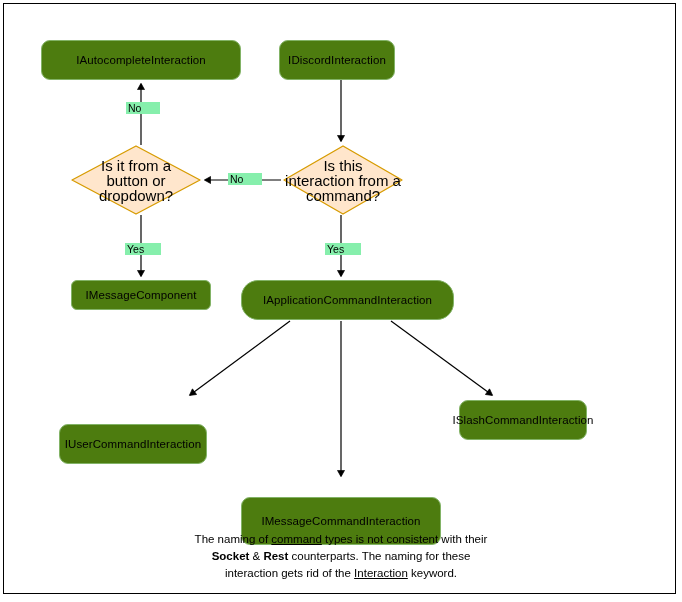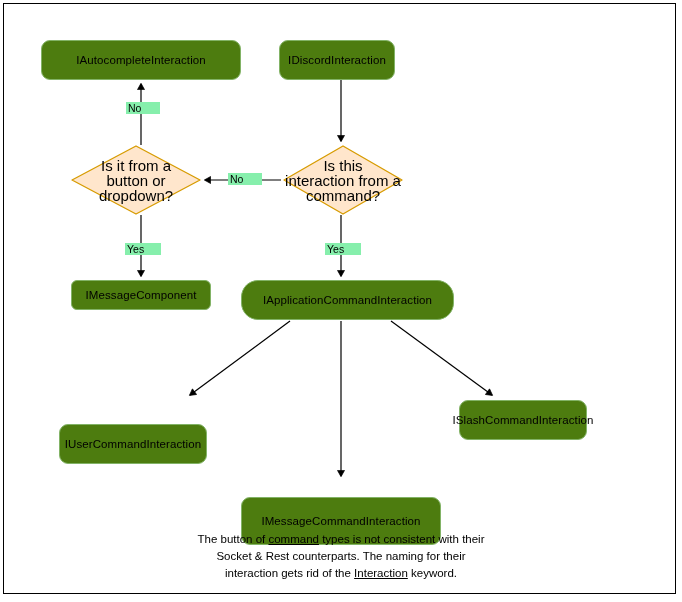--- a/index.html
+++ b/index.html
@@ -91,21 +91,21 @@
   #caption {
     position: absolute;
     left: 131px;
     top: 531px;
     width: 420px;
     text-align: center;
     font-size: 11.5px;
     line-height: 17px;
     color: #000000;
   }
-  #caption b { font-weight: normal; }
+  #caption b { font-weight: bold; }
   #caption u { text-decoration: underline; }
 </style>
 </head>
 <body>
 
 <div id="canvas">
 
   <div id="frame"></div>
 
   <svg id="edges" viewBox="0 0 682 602" xmlns="http://www.w3.org/2000/svg">
@@ -188,18 +188,18 @@
 
   <div class="edge-label" style="left:126px; top:102px; width:30px;">No</div>
 
   <div class="edge-label" style="left:228px; top:173px; width:30px;">No</div>
 
   <div class="edge-label" style="left:125px; top:243px; width:32px;">Yes</div>
 
   <div class="edge-label" style="left:325px; top:243px; width:32px;">Yes</div>
 
   <div id="caption">
-    <span><span>The button of </span><u>command</u><span> types is not consistent with their</span></span><br>
-    <span><b>Socket</b><span> &amp; </span><b>Rest</b><span> counterparts. The naming for their</span></span><br>
+    <span><span>The naming of </span><u>command</u><span> types is not consistent with their</span></span><br>
+    <span><b>Socket</b><span> &amp; </span><b>Rest</b><span> counterparts. The naming for these</span></span><br>
     <span><span>interaction gets rid of the </span><u>Interaction</u><span> keyword.</span></span>
   </div>
 
 </div>
 
 </body></html>

